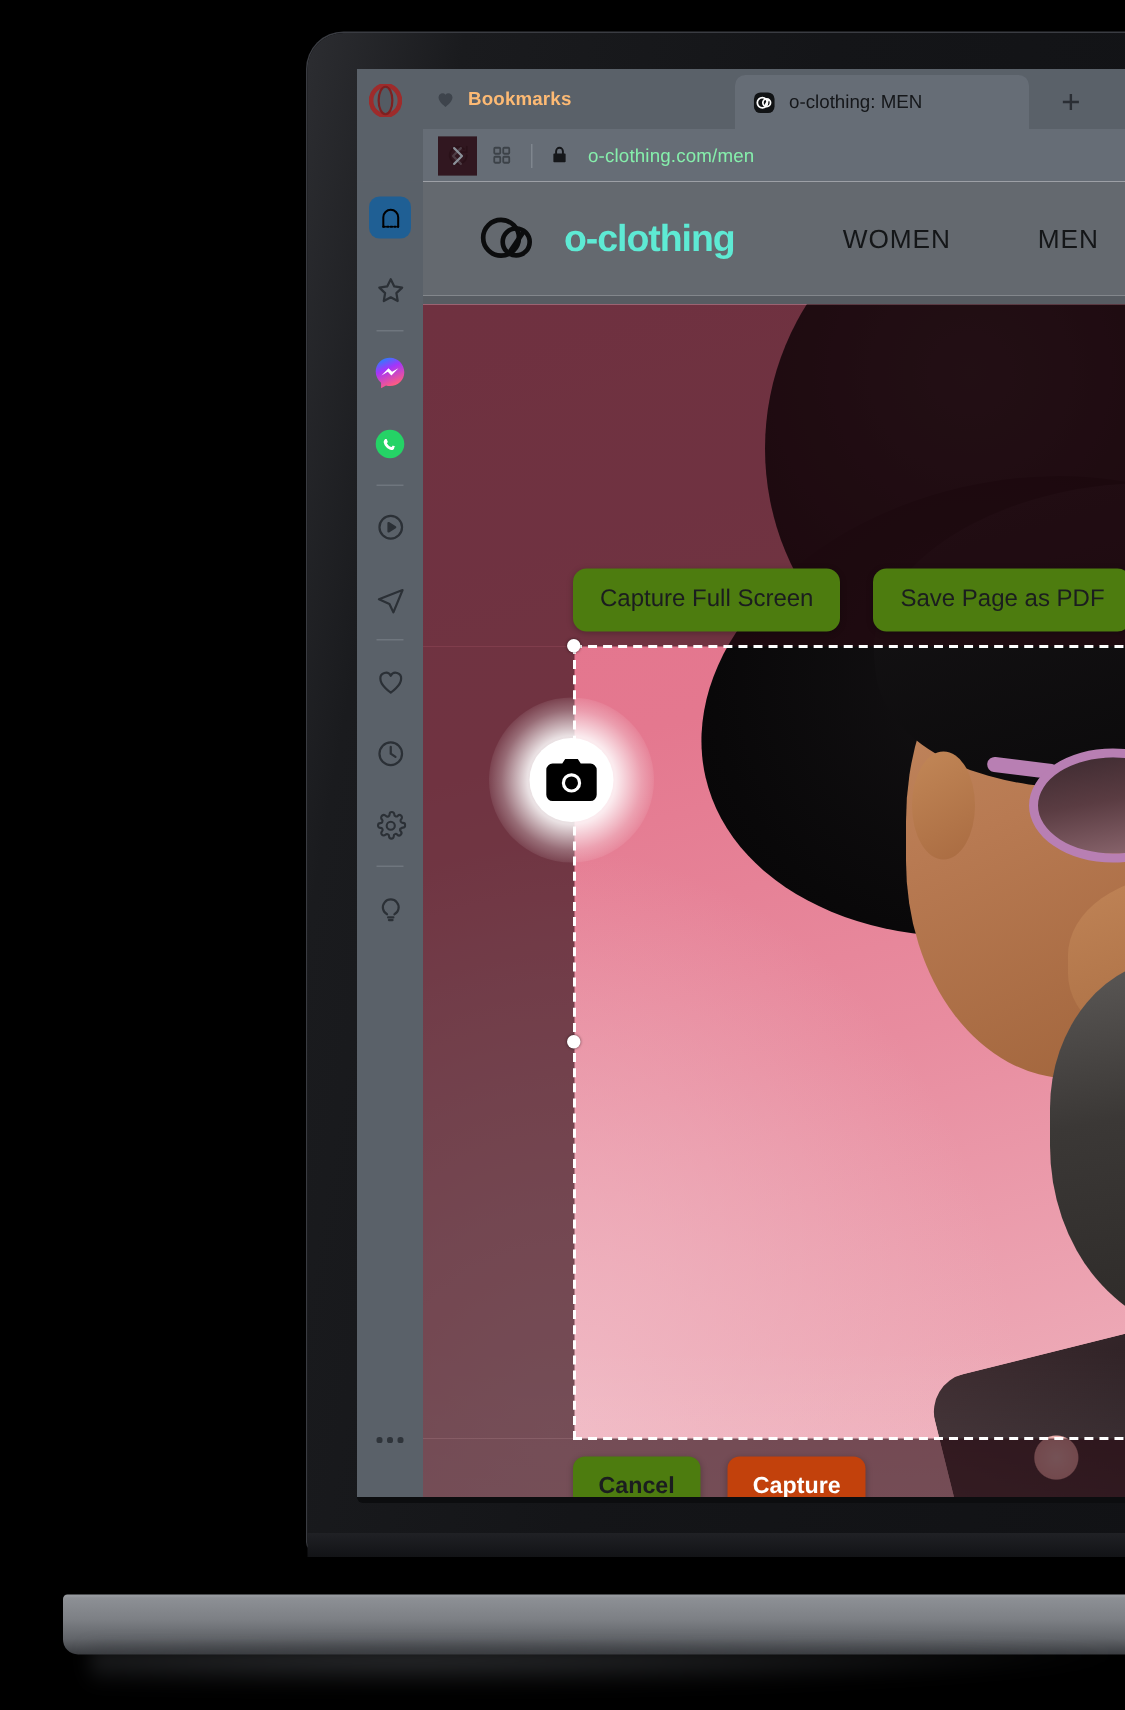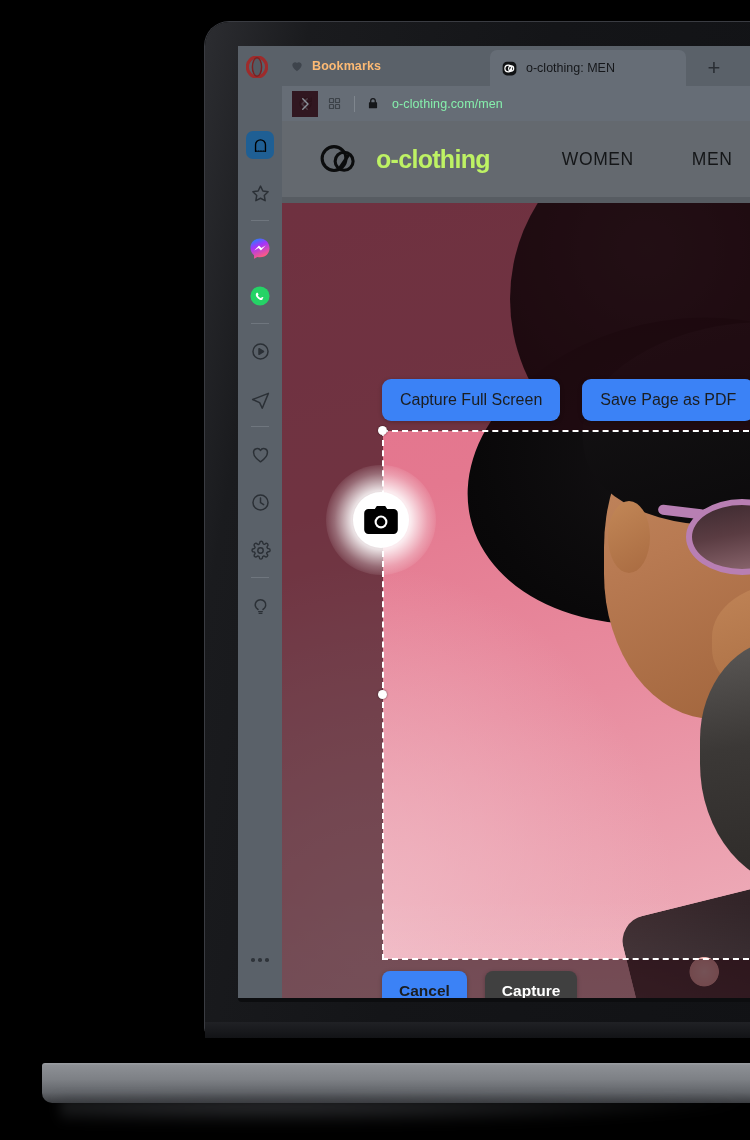--- a/index.html
+++ b/index.html
@@ -85,21 +85,21 @@
       display:flex; align-items:center; justify-content:center; gap:3.5px; }
   .dot{ width:3.5px; height:3.5px; border-radius:50%; background:#2f343a; }
 
   
   #page-viewport{ position:absolute; left:44px; top:75px; width:476px; height:877px; overflow:hidden; background:#fff; }
   #site-header{
     position:absolute; left:0; top:0; width:476px; height:76px;
     background:#64696f; display:flex; align-items:center; padding-left:36px;
   }
   #site-logo{ width:44px; height:44px; flex:0 0 auto; }
-  #site-wordmark{ font-size:25px; font-weight:700; color:#bef264; margin-left:14px; letter-spacing:-.7px; }
+  #site-wordmark{ font-size:25px; font-weight:700; color:#5eead4; margin-left:14px; letter-spacing:-.7px; }
   #site-nav{ display:flex; gap:58px; margin-left:72px;align-items:center; }
   .nav-link{ font-size:17.5px; color:#141618; letter-spacing:.6px; white-space:nowrap; }
   #header-rule{ position:absolute; left:0; top:76px; width:476px; height:6px; background:#575c62; }
 
   
   #hero{ position:absolute; left:0; top:82px; width:476px; height:795px; overflow:hidden;
          background:#e87f95; }
   #hero-bg{ position:absolute; inset:0;
     background:
       radial-gradient(ellipse 120% 90% at 18% 95%, #f0b9c4 0%, rgba(240,185,196,0) 55%),
@@ -163,26 +163,26 @@
   #h-tl{ left:-5px; top:-5px; }
   #h-ml{ left:-5px; top:259px; }
 
   #buttons-top{
     position:absolute; left:100px; top:176px; display:flex; gap:22px; z-index:7;
   }
   #buttons-bottom{
     position:absolute; left:100px; top:768px; display:flex; gap:18px; z-index:7;
   }
   .cap-btn{
-    background:#3b82f6; color:#1b1d1f; border:none; border-radius:9px;
+    background:#4d7c0f; color:#1b1d1f; border:none; border-radius:9px;
     font-family:"Liberation Sans", sans-serif; font-size:16px; line-height:1;
     padding:13px 18px; box-shadow:0 1px 4px rgba(0,0,0,.25); white-space:nowrap;
   }
   .cap-btn.small{ font-size:15.5px; padding:12px 17px; border-radius:8px;font-weight:bold; }
-  .cap-btn.primary{ background:#404040; color:#fff; }
+  .cap-btn.primary{ background:#c2410c; color:#fff; }
 
   #camera-badge{
     position:absolute; left:58px; top:276px; width:82px; height:82px; z-index:8;
   }
   #camera-glow{ position:absolute; inset:-14px; border-radius:50%;
       background:radial-gradient(circle,rgba(255,255,255,.85) 38%,rgba(255,255,255,.28) 60%,rgba(255,255,255,0) 75%); }
   #camera-circle{ position:absolute; inset:13px; border-radius:50%; background:#fff;
       display:flex; align-items:center; justify-content:center; }
   #camera-icon{ width:34px; height:28px; color:#000; }
 

